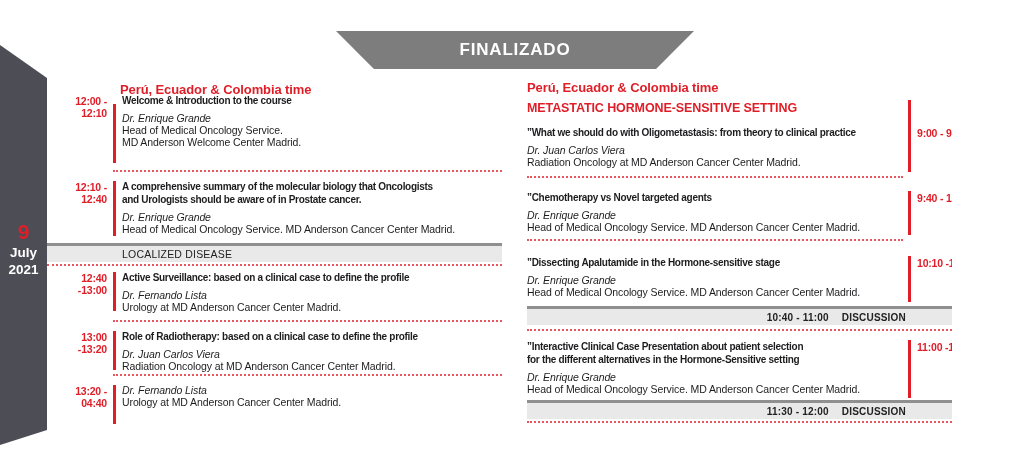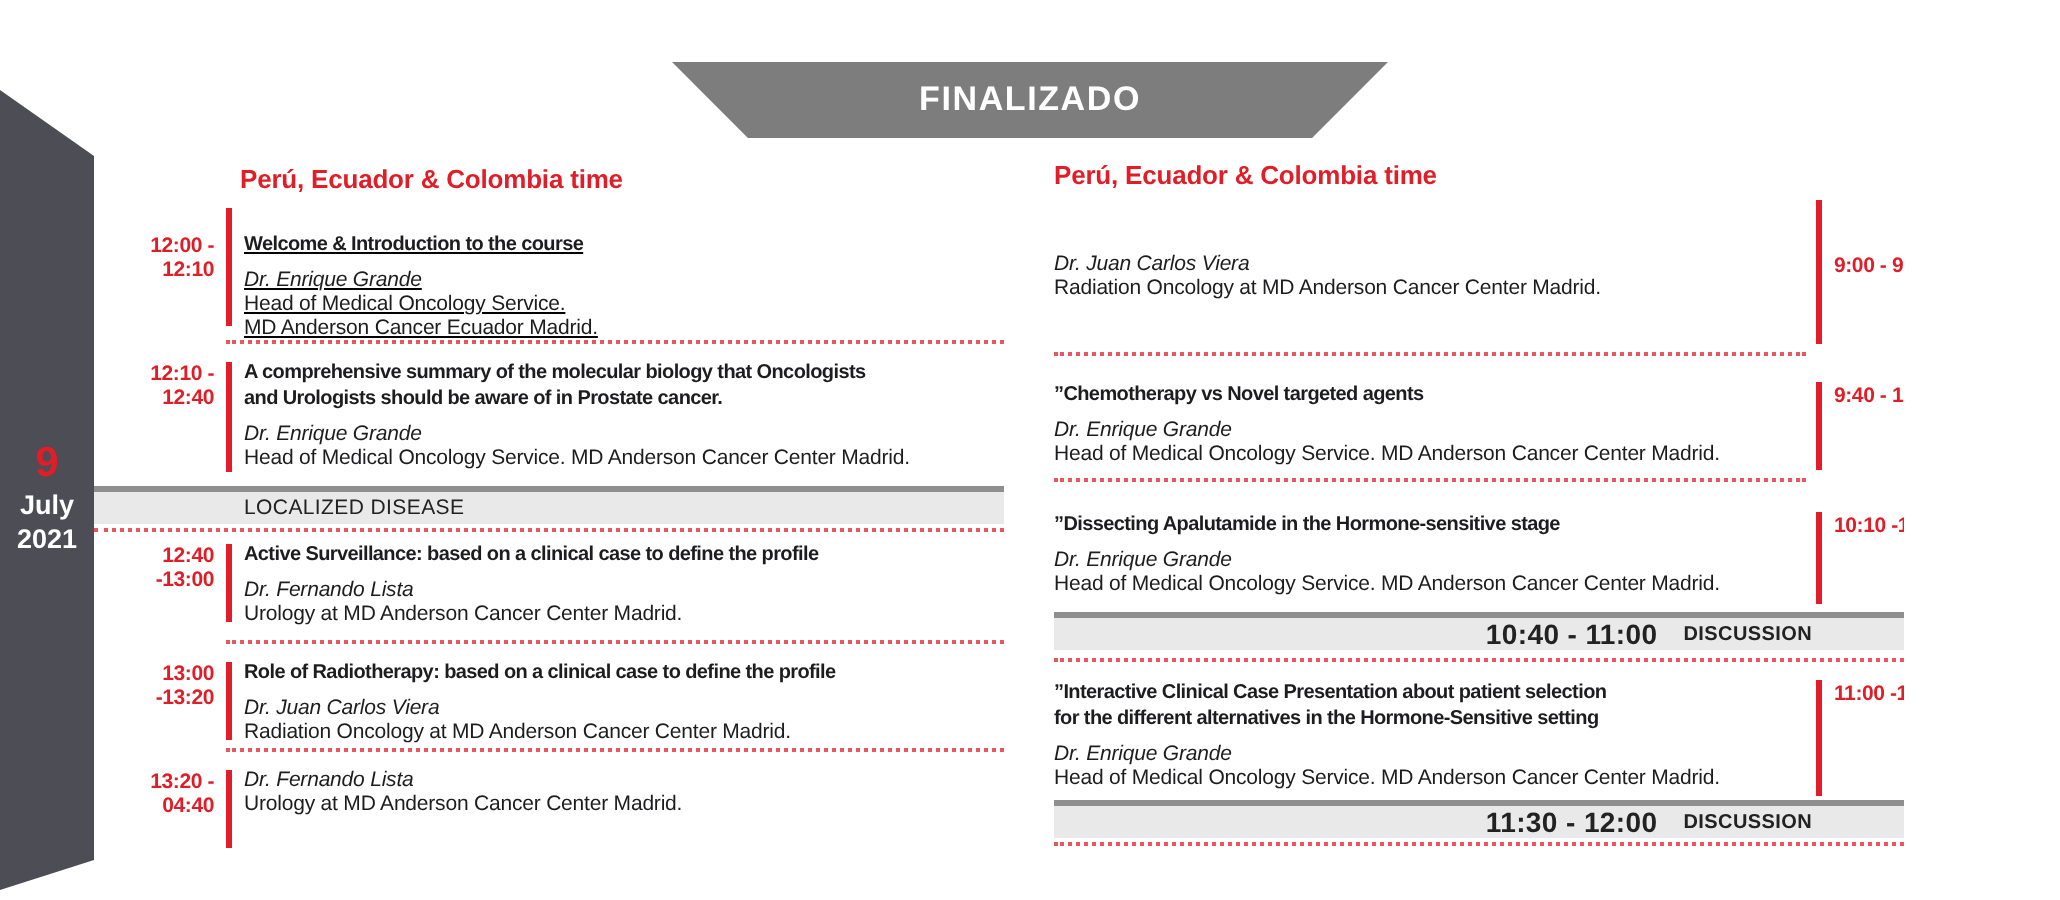--- a/index.html
+++ b/index.html
@@ -45,21 +45,21 @@
   .rail{position:absolute;width:2.5px;background:var(--accent);}
 
   
   .dotted{position:absolute;height:0;border-top:2px dotted rgba(224,30,40,.75);}
 
   
   .band{position:absolute;height:19px;background:var(--band-bg);border-top:3px solid var(--band-border);}
   .band.sec{display:flex;align-items:center;padding-left:75px;}
   .band.sec span{font-size:10.5px;color:#222;letter-spacing:.2px;}
   .band.disc{display:flex;align-items:center;justify-content:flex-end;padding-right:77px;}
-  .band.disc .t{font-size:14px;font-weight:bold;color:#222;letter-spacing:.2px;}
+  .band.disc .t{font-size:10px;font-weight:bold;color:#222;letter-spacing:.2px;}
   .band.disc .lbl{font-size:10px;font-weight:bold;color:#222;letter-spacing:.2px;margin-left:13px;}
 </style>
 </head>
 <body>
 
 <div class="canvas">
 
   <div class="banner">
     <span>FINALIZADO</span>
   </div>
@@ -75,27 +75,27 @@
   <div class="ribbon right">
     <div class="date">
       <div class="day">10</div>
       <div class="month">July</div>
       <div class="year">2021</div>
     </div>
   </div>
 
   <div class="tz-header" style="left:120px;top:82px;">Perú, Ecuador &amp; Colombia time</div>
 
-  <div class="sess l" style="top:116px;text-decoration:underline;">
+  <div class="sess l" style="top:94px;">
     <div class="time">12:00 - 12:10</div>
     <div class="body">
       <div class="sess-title">Welcome &amp; Introduction to the course</div>
       <div class="sess-speaker">Dr. Enrique Grande</div>
       <div class="sess-affil">Head of Medical Oncology Service.
-MD Anderson Cancer Ecuador Madrid.</div>
+MD Anderson Welcome Center Madrid.</div>
     </div>
   </div>
   <div class="rail" style="left:113px;top:104px;height:59px;"></div>
   <div class="dotted" style="left:113px;top:170px;width:389px;"></div>
 
   <div class="sess l" style="top:180px;">
     <div class="time">12:10 - 12:40</div>
     <div class="body">
       <div class="sess-title">A comprehensive summary of the molecular biology that Oncologists
 and Urologists should be aware of in Prostate cancer.</div>
@@ -135,24 +135,26 @@
   <div class="sess l" style="top:384px;">
     <div class="time">13:20 - 04:40</div>
     <div class="body">
       <div class="sess-speaker">Dr. Fernando Lista</div>
       <div class="sess-affil">Urology at MD Anderson Cancer Center Madrid.</div>
     </div>
   </div>
   <div class="rail" style="left:113px;top:385px;height:39px;"></div>
 
   <div class="tz-header" style="left:527px;top:80px;">Perú, Ecuador &amp; Colombia time</div>
+  <div class="setting-header" style="left:527px;top:101px;">METASTATIC HORMONE-SENSITIVE SETTING</div>
 
   <div class="sess r" style="top:126px;">
     <div class="time">9:00 - 9:40</div>
     <div class="body">
+      <div class="sess-title">”What we should do with Oligometastasis: from theory to clinical practice</div>
       <div class="sess-speaker">Dr. Juan Carlos Viera</div>
       <div class="sess-affil">Radiation Oncology at MD Anderson Cancer Center Madrid.</div>
     </div>
   </div>
   <div class="rail" style="left:908px;top:100px;height:72px;"></div>
   <div class="dotted" style="left:527px;top:176px;width:376px;"></div>
 
   <div class="sess r" style="top:191px;">
     <div class="time">9:40 - 10:10</div>
     <div class="body">

